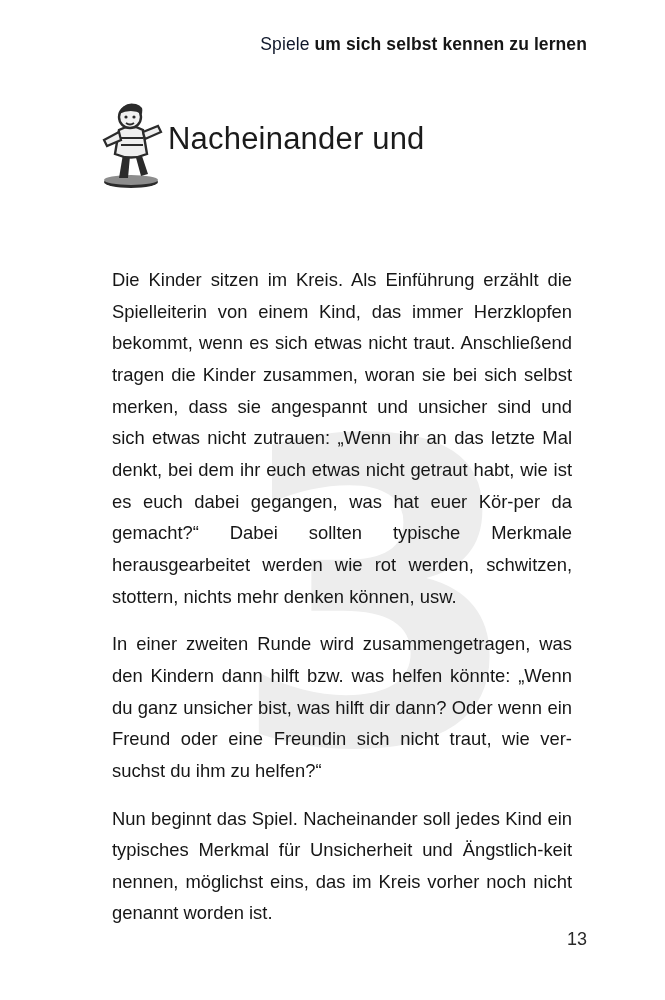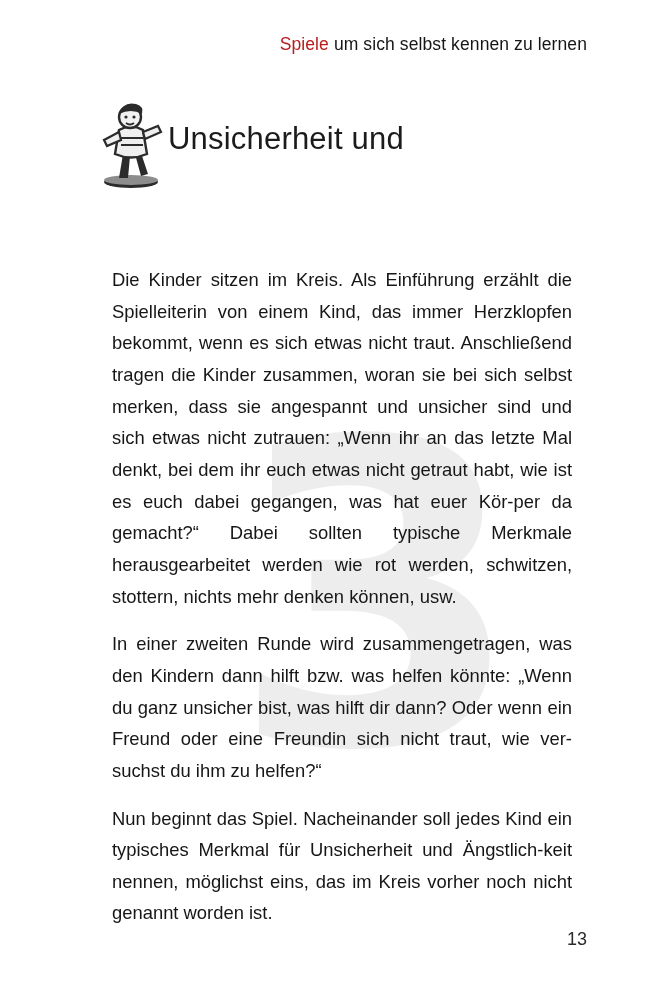--- a/index.html
+++ b/index.html
@@ -41,26 +41,26 @@
   .running-head {
     position: absolute;
     top: 34px;
     right: 78px;
     font-size: 17.5px;
     letter-spacing: 0.1px;
     z-index: 3;
     white-space: nowrap;
   }
   .running-head .rh-light {
-    color: #b91c1c;
+    color: #0f172a;
     font-weight: 400;
   }
   .running-head .rh-bold {
     color: #161616;
-    font-weight: 400;
+    font-weight: 700;
   }
 
   
   .heading-block {
     position: absolute;
     top: 118px;
     left: 168px;
     right: 72px;
     z-index: 3;
   }
@@ -145,21 +145,21 @@
       <path d="M22 18 q4 -13 17 -10 q8 2 6 10 q-11 -6 -23 0 Z" fill="#2b2b2b"></path>
 
       <circle cx="29" cy="21" r="1.6" fill="#2b2b2b"></circle>
       <circle cx="37" cy="21" r="1.6" fill="#2b2b2b"></circle>
       <path d="M29 27 q4 3 8 0" stroke="#2b2b2b" stroke-width="1.8" fill="none"></path>
     </svg>
   </div>
 
   <div class="heading-block">
     <h1 class="chapter-title">
-      <span>Unsicherheit und</span><br>
+      <span>Nacheinander und</span><br>
     </h1>
   </div>
 
   <div class="body-text">
     <p>Die Kinder sitzen im Kreis. Als Einführung erzählt die Spielleiterin von einem Kind, das immer Herzklopfen bekommt, wenn es sich etwas nicht traut. Anschließend tragen die Kinder zusammen, woran sie bei sich selbst merken, dass sie angespannt und unsicher sind und sich etwas nicht zutrauen: „Wenn ihr an das letzte Mal denkt, bei dem ihr euch etwas nicht getraut habt, wie ist es euch dabei gegangen, was hat euer Kör-per da gemacht?“ Dabei sollten typische Merkmale herausgearbeitet werden wie rot werden, schwitzen, stottern, nichts mehr denken können, usw.</p>
     <p>In einer zweiten Runde wird zusammengetragen, was den Kindern dann hilft bzw. was helfen könnte: „Wenn du ganz unsicher bist, was hilft dir dann? Oder wenn ein Freund oder eine Freundin sich nicht traut, wie ver-suchst du ihm zu helfen?“</p>
     <p>Nun beginnt das Spiel. Nacheinander soll jedes Kind ein typisches Merkmal für Unsicherheit und Ängstlich-keit nennen, möglichst eins, das im Kreis vorher noch nicht genannt worden ist.</p>
   </div>
 
   <div class="folio">13</div>

